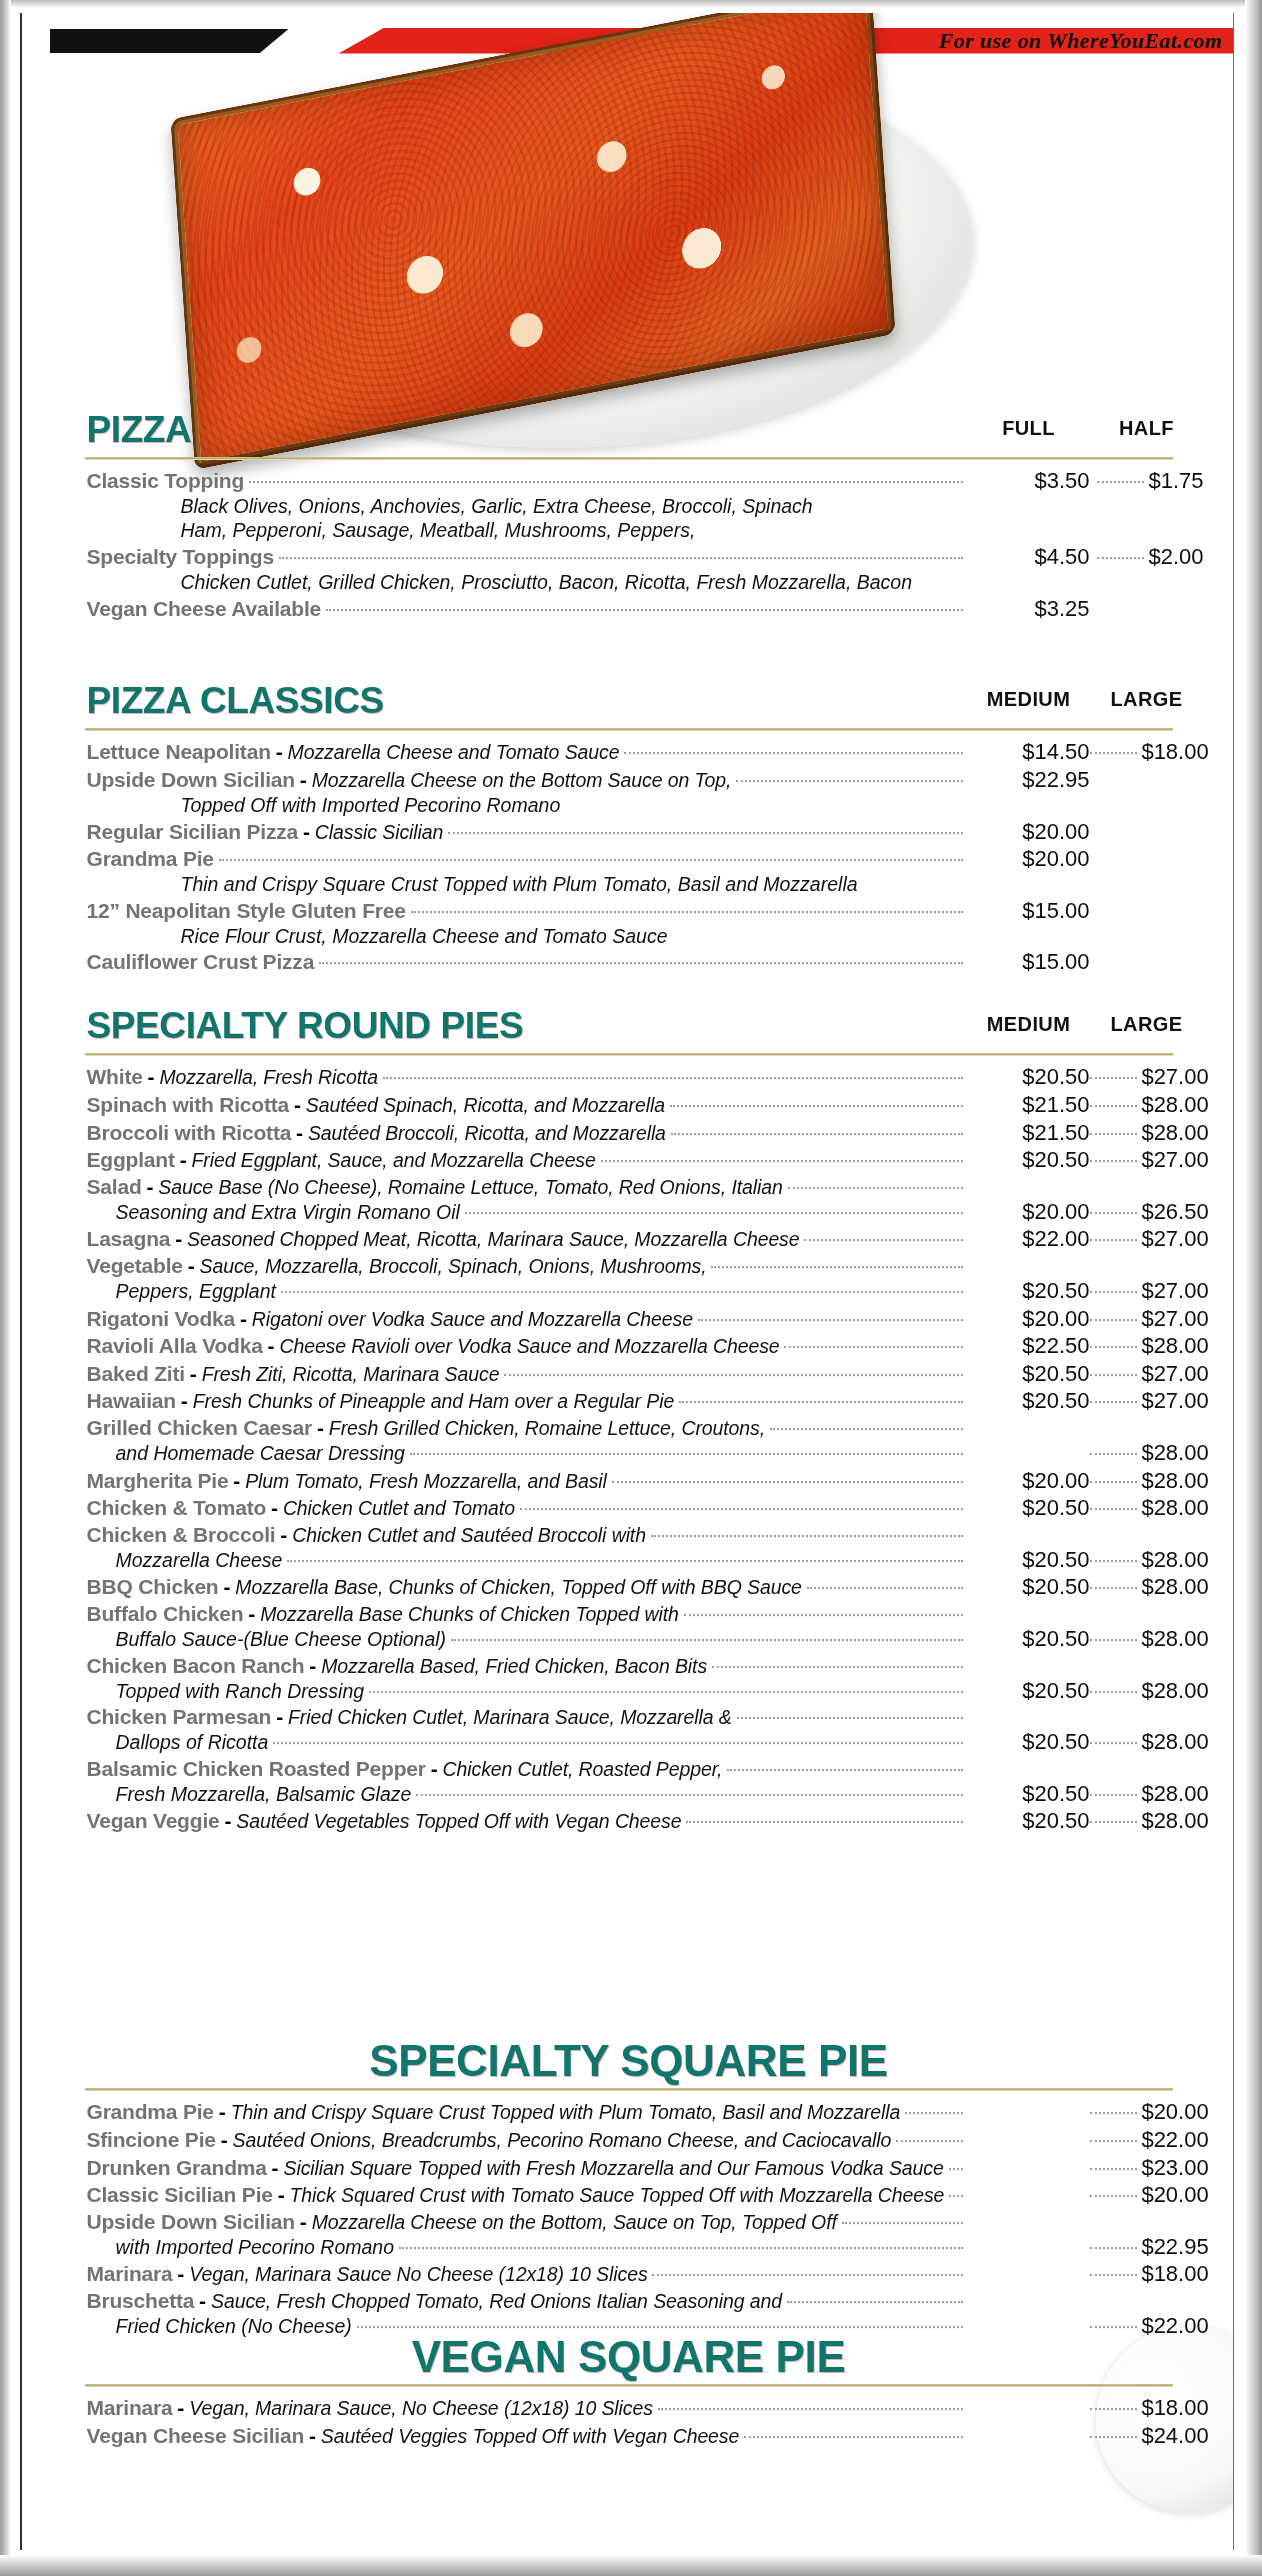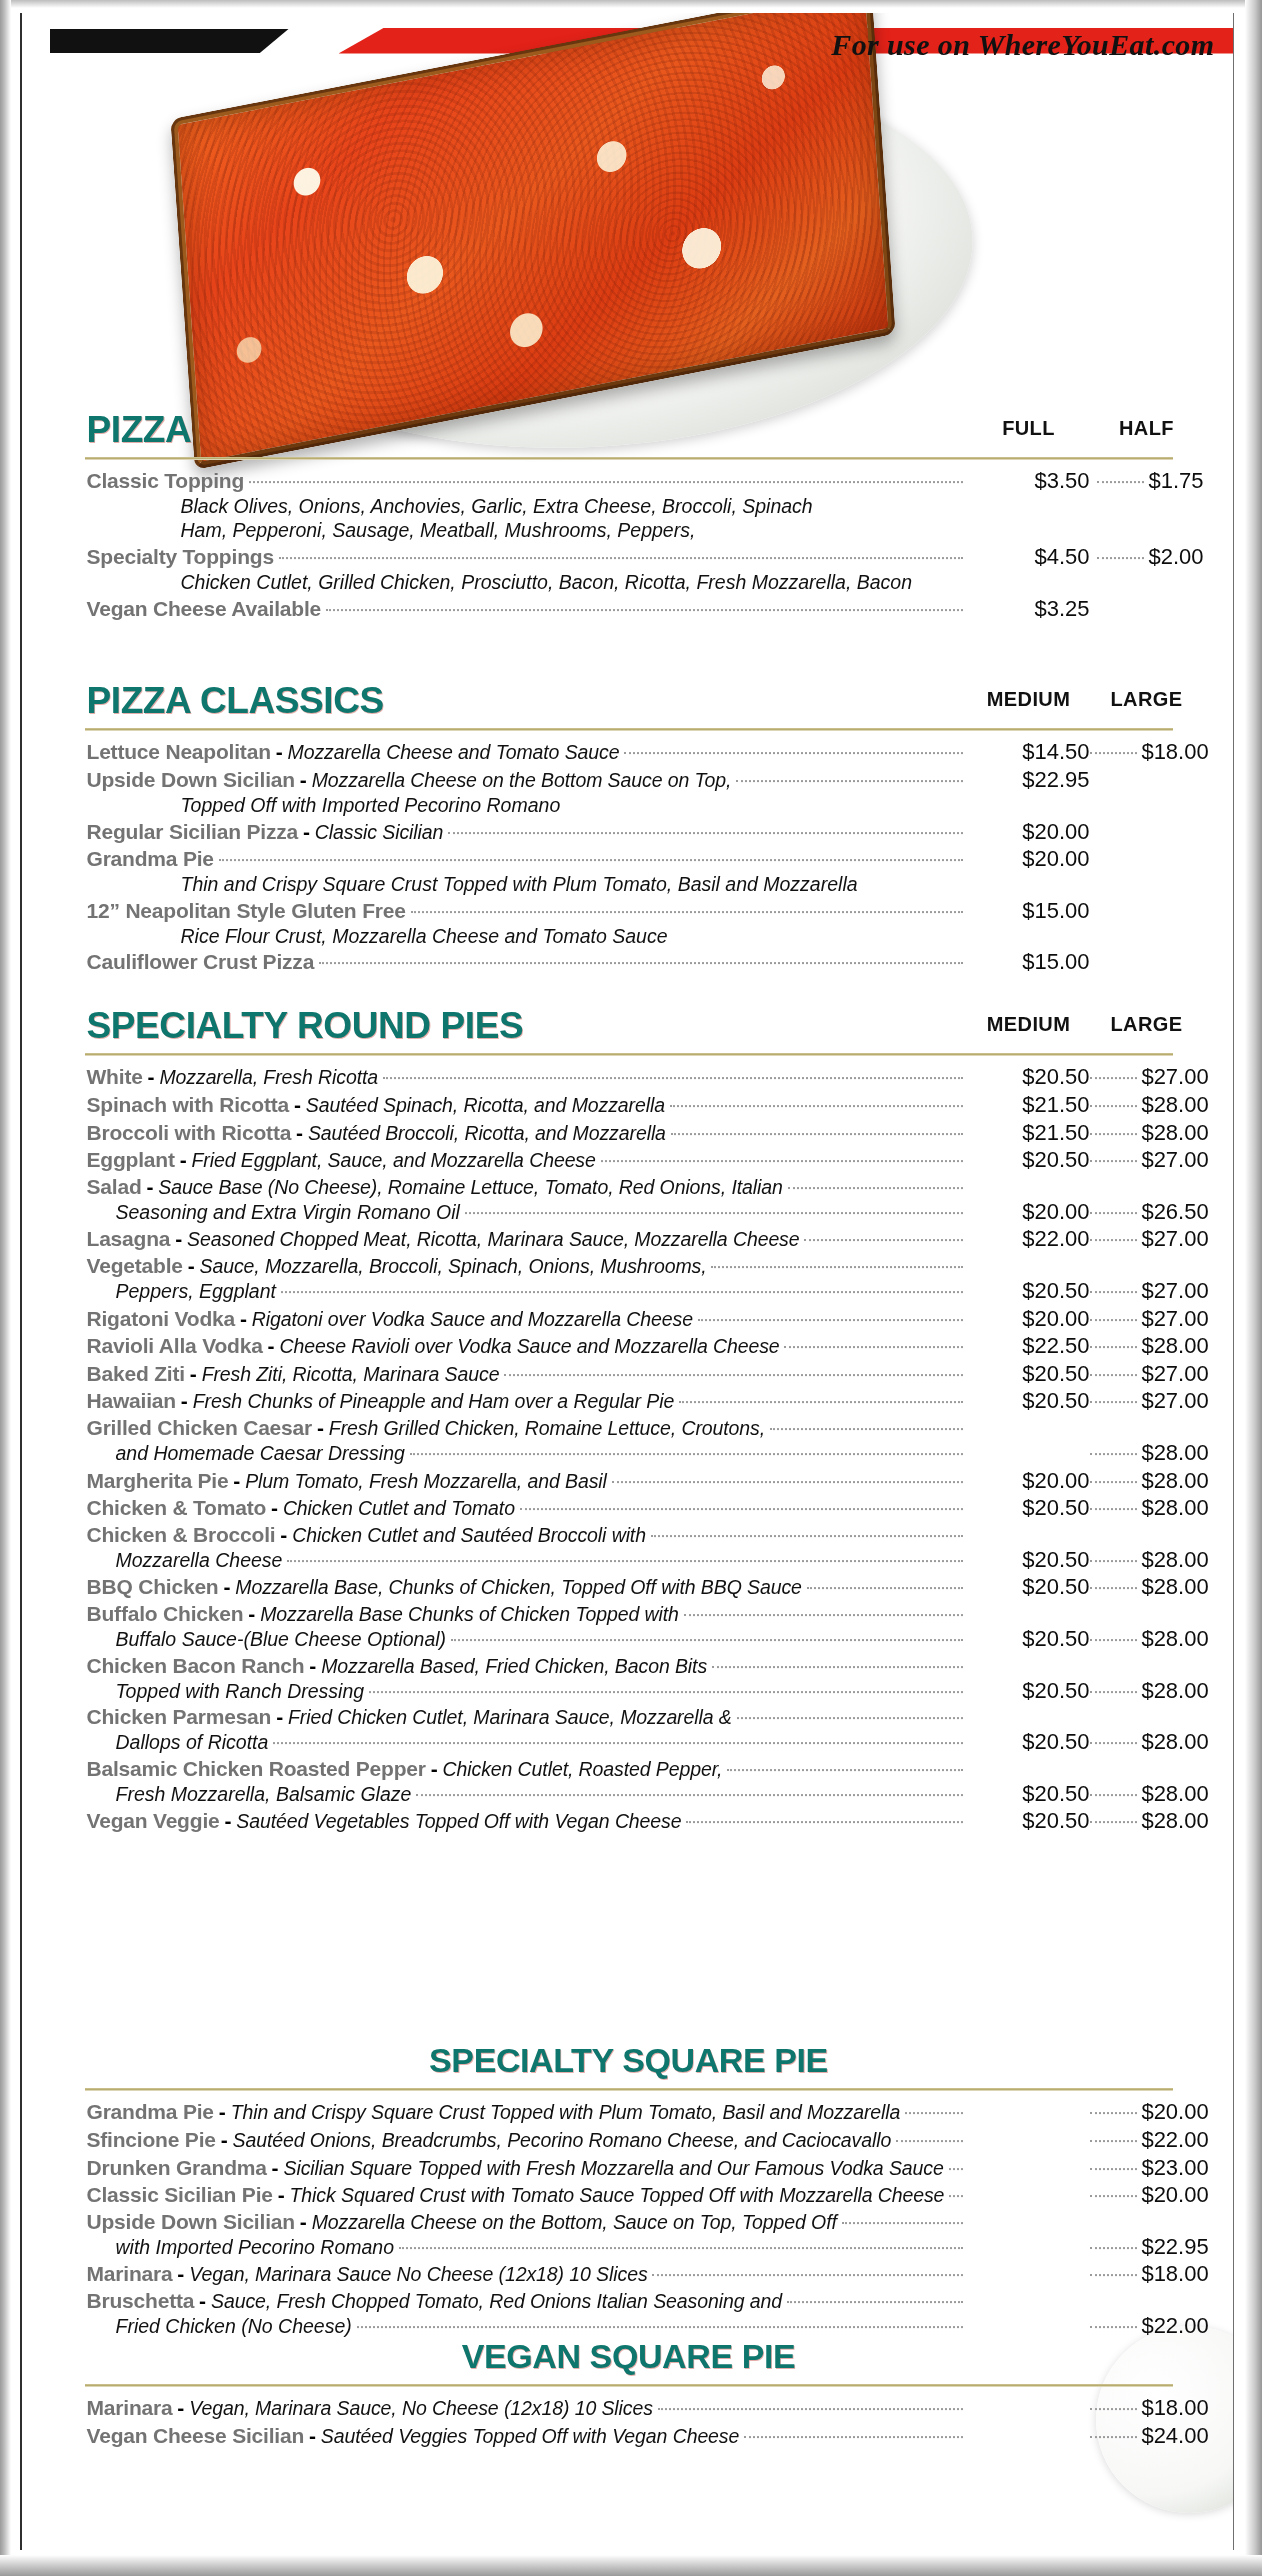--- a/index.html
+++ b/index.html
@@ -33,24 +33,24 @@
     position:absolute; left:28px; top:16px; width:239px; height:24px;
     background:#111111;
     clip-path:polygon(0 0, 100% 0, 88% 100%, 0 100%);
   }
   .banner-red{
     position:absolute; left:317px; top:14.6px; width:917px; height:26px;
     background:#e32219;
     clip-path:polygon(5% 0, 100% 0, 100% 100%, 0 100%);
   }
   .watermark{
-    position:absolute; right:18px; top:14.6px;
+    position:absolute; right:10px; top:14.6px;
     font-family:"Liberation Serif", serif;
     font-style:italic; font-weight:bold;
-    font-size:30px; color:#111111;
+    font-size:22px; color:#111111;
     letter-spacing:0.4px; white-space:nowrap;
     z-index:6;
   }
 
   
   .hero{
     position:absolute; left:122px; top:32px; width:958px; height:454px;
   }
   .plate{
     position:absolute; left:58px; top:21px; width:771px; height:381px;
@@ -105,21 +105,21 @@
   .sec-title{
     position:absolute; left:65px; top:0;
     color:#0f766e;
     font-family:"Liberation Sans", sans-serif;
     font-weight:bold; font-size:37px;
     letter-spacing:-0.4px;
     line-height:41px;
     white-space:nowrap;
     text-shadow:0.8px 0.8px 0 rgba(180,20,10,.35);
   }
-  .sec-title.center{ left:0; width:1214px; text-align:center; font-size:34px; }
+  .sec-title.center{ left:0; width:1214px; text-align:center; font-size:44px; }
   .col-heads{
     position:absolute; right:32px; top:8px;
     font-weight:bold; font-size:20px; color:#111;
     letter-spacing:0.4px;
   }
   .col-heads span{ display:inline-block; text-align:center; }
   .ch-a{ width:122px; }
   .ch-b{ width:114px; }
   .rule{
     position:relative; margin:3.2px 63px 0 63px; height:3.2px;

